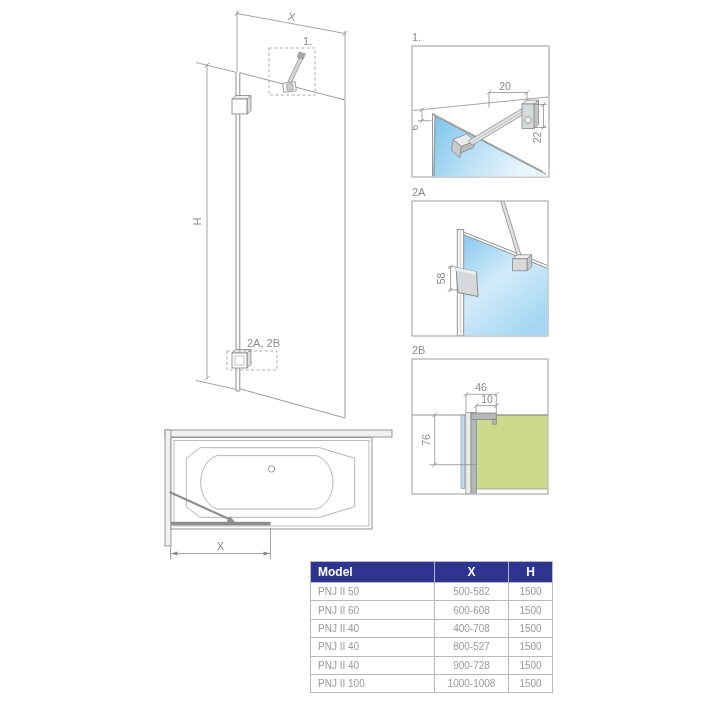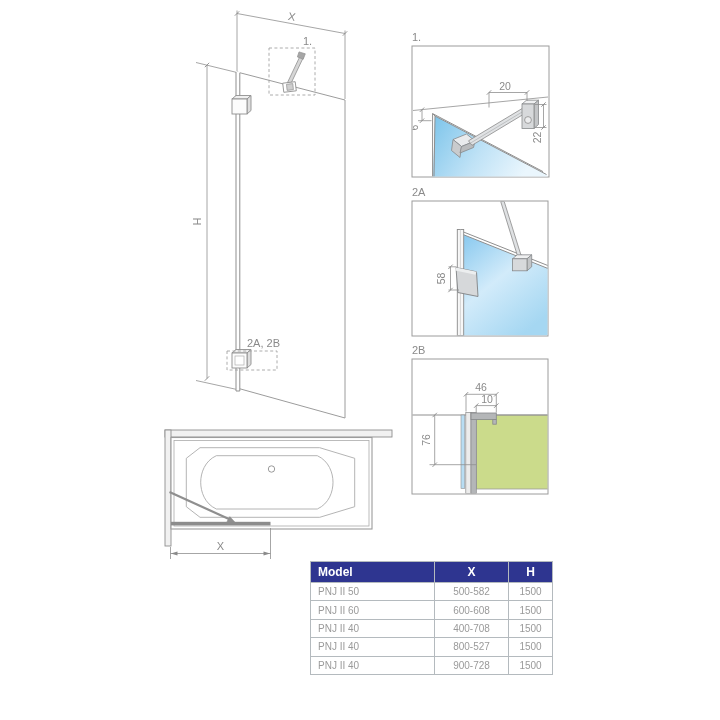--- a/index.html
+++ b/index.html
@@ -295,17 +295,22 @@
       <tr>
         <td class="c-model">PNJ II 40</td>
         <td class="c-x">800-527</td>
         <td class="c-h">1500</td>
       </tr>
       <tr>
         <td class="c-model">PNJ II 40</td>
         <td class="c-x">900-728</td>
         <td class="c-h">1500</td>
       </tr>
+      <tr>
+        <td class="c-model">PNJ II 100</td>
+        <td class="c-x">1000-1008</td>
+        <td class="c-h">1500</td>
+      </tr>
     </tbody>
   </table>
 </div>
 
 </div>
 
 </body></html>

